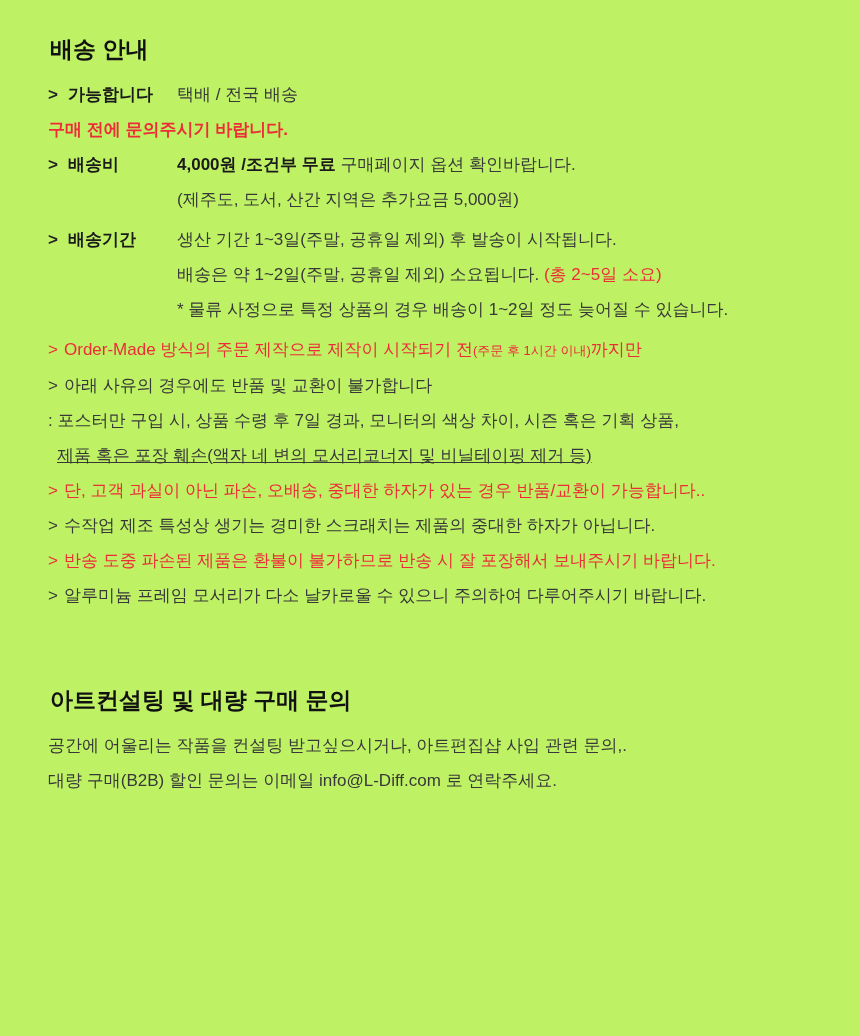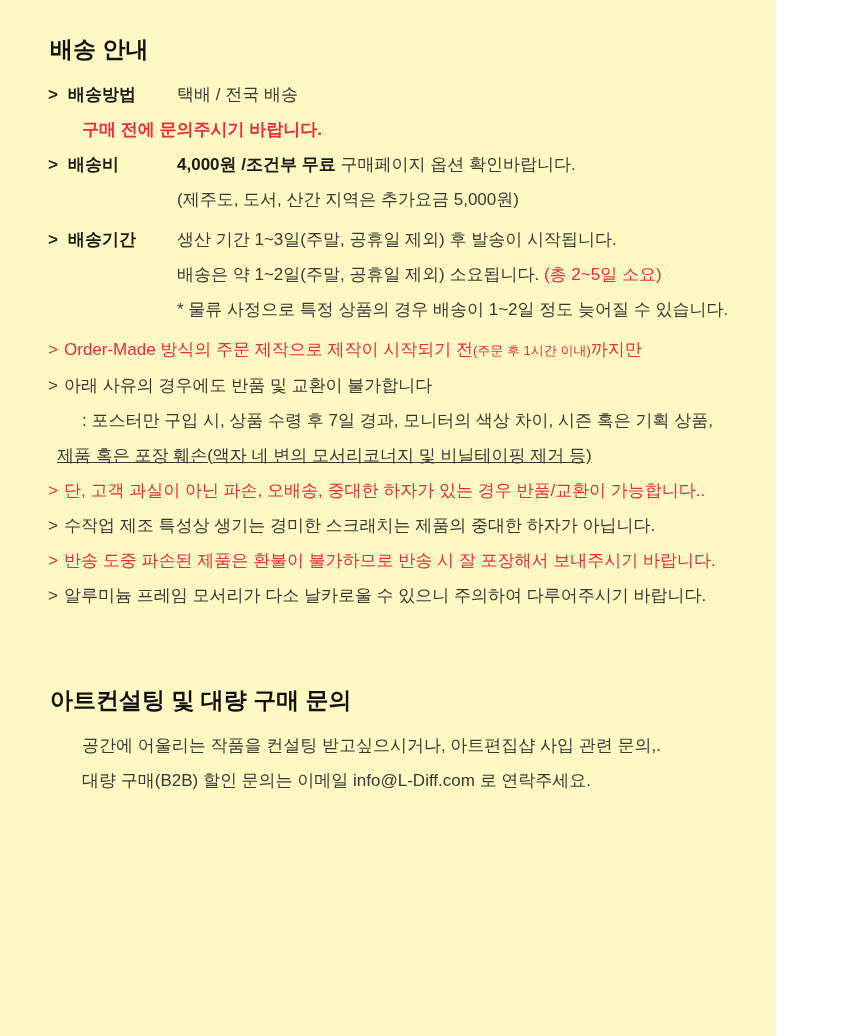--- a/index.html
+++ b/index.html
@@ -1,63 +1,63 @@
 <!DOCTYPE html>
 <html><head>
 <meta charset="utf-8">
 <style>
   html,body{margin:0;padding:0;background:#ffffff;}
   .page{
     position:relative;
-    width:776px;height:1036px;
+    width:860px;height:1036px;
     box-sizing:border-box;
     padding-top:34px;
     font-family:"Liberation Sans","DejaVu Sans",sans-serif;
     color:#383838;
     font-size:17px;
     line-height:22px;
     overflow:hidden;
-    background:#fef9c3;
+    background:#bef264;
   }
   .sec-title{
     font-size:23px;
     line-height:30px;
     font-weight:700;
     color:#111111;
     padding-left:50px;
     margin:0 0 20px 0;
   }
   .line{padding-left:48px;margin-bottom:13px;white-space:nowrap;}
   .row{display:flex;padding-left:48px;margin-bottom:13px;white-space:nowrap;}
   .row .marker{width:20px;flex:0 0 20px;font-weight:700;color:#222;}
   .row .label{width:109px;flex:0 0 109px;font-weight:700;color:#1a1a1a;}
   .row .value{flex:1;}
   .vstack .vline{margin-bottom:13px;}
   .vstack .vline:last-child{margin-bottom:0;}
   .marker-inline{display:inline-block;width:16px;}
   .red{color:#ed2c38;}
   .bold{font-weight:700;}
-  .indent1{padding-left:62px;margin-left:20px;}
+  .indent1{padding-left:48px;}
   .indent2{padding-left:57px;text-decoration:underline;}
   .small{font-size:13px;}
   .mt-period{margin-top:18px;}
   .mt-sec2{margin-top:56px;}
   .mt-sec2-first{margin-top:18px;}
   .mt-sec3{margin-top:78px;}
 </style>
 </head>
 <body>
 
 <div class="page">
 
   <h2 class="sec-title">배송 안내</h2>
 
   <div class="row">
     <span class="marker">&gt;</span>
-    <span class="label">배송방법</span>
+    <span class="label">가능합니다</span>
     <span class="value">택배 / 전국 배송</span>
   </div>
 
   <div class="line red bold indent1">구매 전에 문의주시기 바랍니다.</div>
 
   <div class="row">
     <span class="marker">&gt;</span>
     <span class="label">배송비</span>
     <span class="value vstack">
       <span class="vline" style="display:block"><span class="bold" style="color:#1a1a1a">4,000원 /조건부 무료</span><span> 구매페이지 옵션 확인바랍니다.</span></span>

